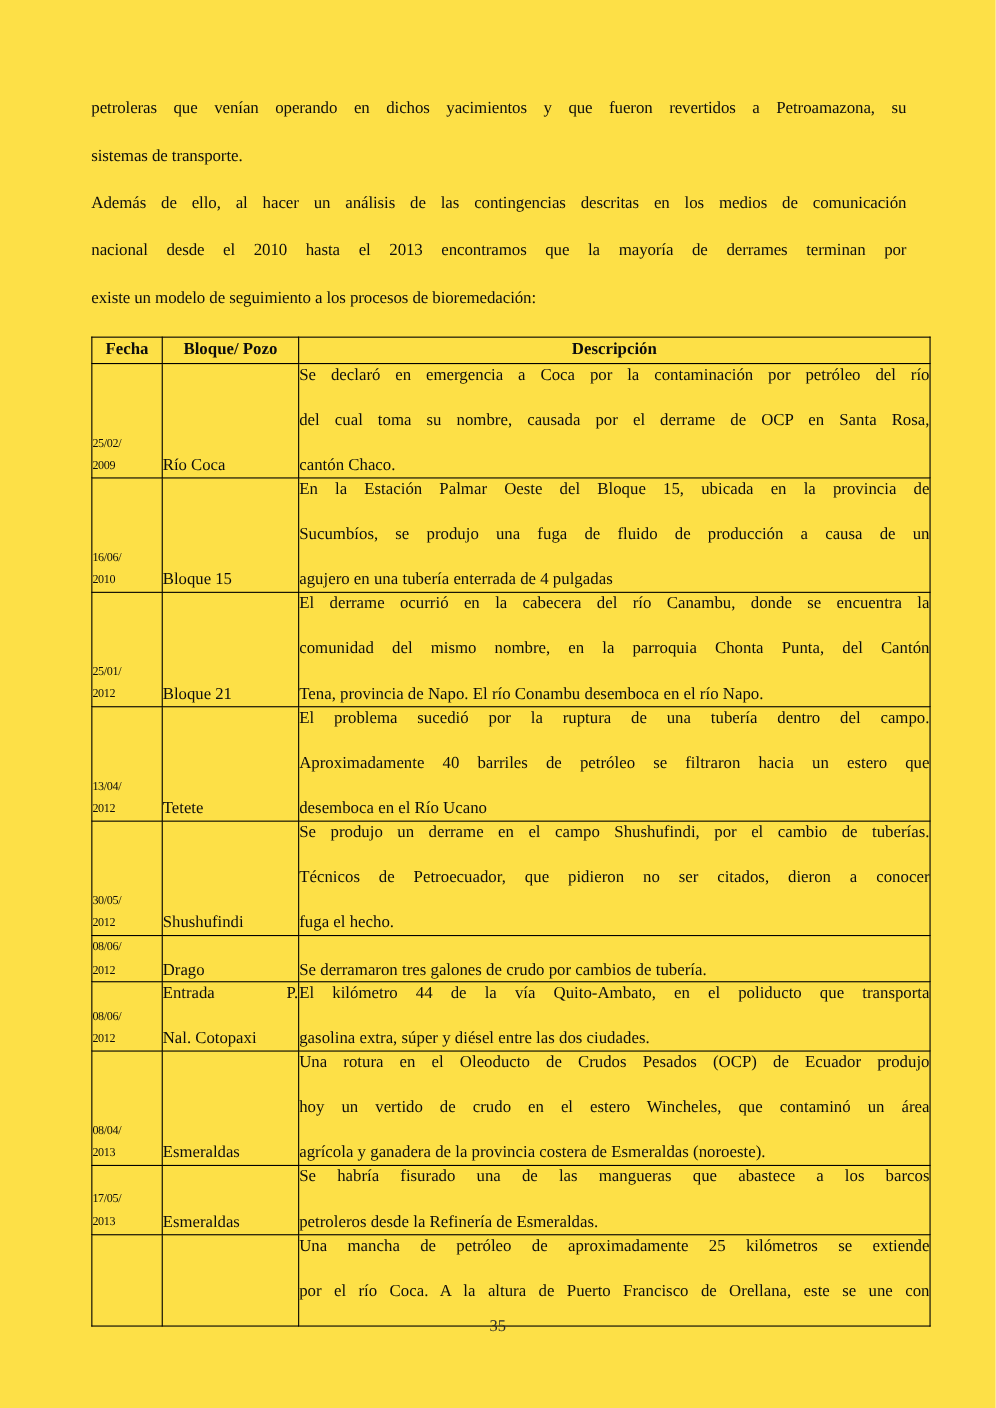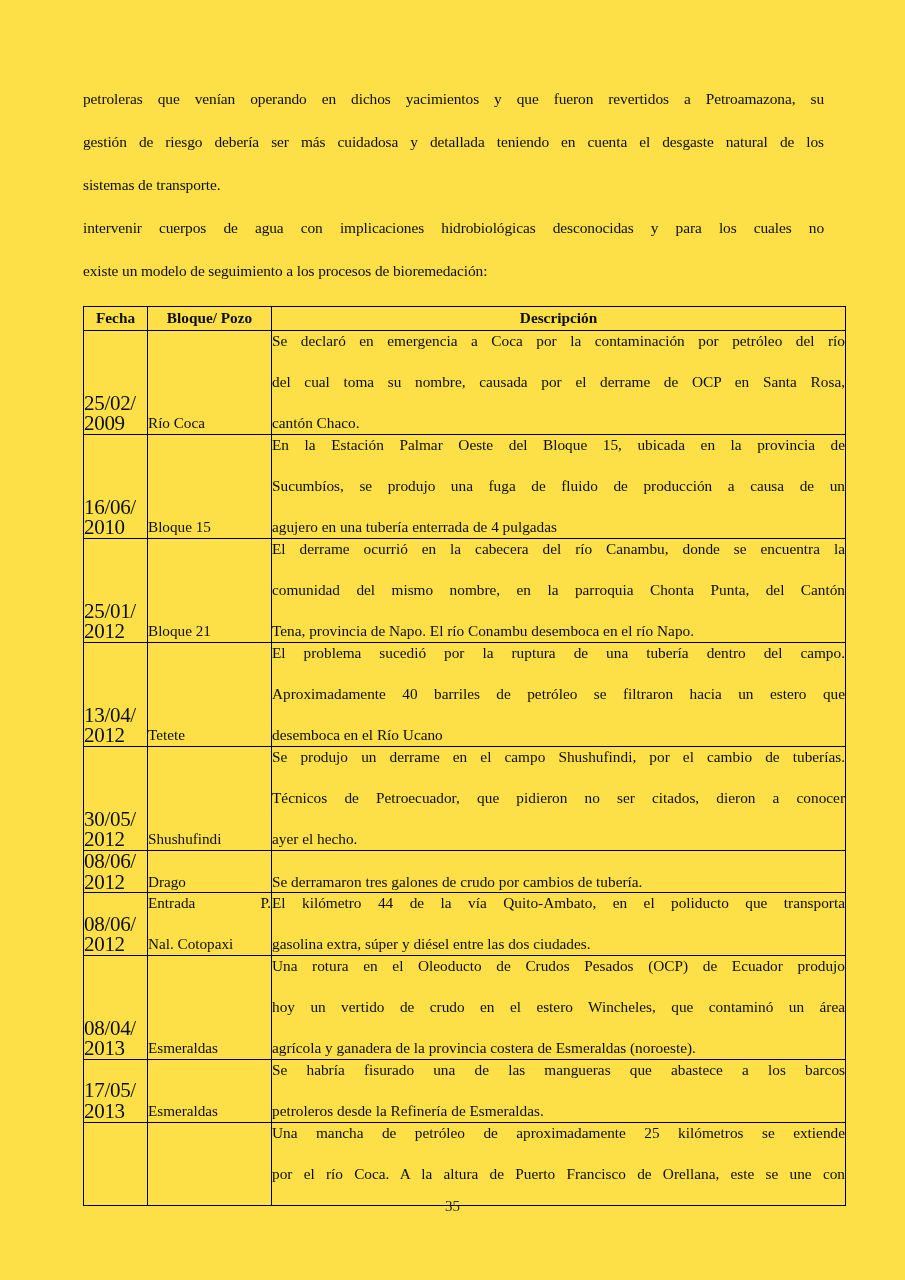--- a/index.html
+++ b/index.html
@@ -67,21 +67,21 @@
     border-width: 1.6px;
     font-size: 15.3px;
   }
   th.col-fecha  { width: 57px; }
   th.col-bloque { width: 117px; }
   th.col-desc   { width: 567px; }
 
   td.c-fecha {
     padding: 0 0 1px 3px;
     white-space: nowrap;
-    font-size: 21px;
+    font-size: 11px;
     letter-spacing: -0.3px;
   }
   td.c-fecha .d1, td.c-fecha .d2 { display: block; line-height: 20.6px; }
   td.c-bloque {
     padding: 0 2px 1px 5px;
     font-size: 15.2px;
     text-align: justify;
     text-justify: inter-word;
   }
   td.c-bloque .b-line { display: block; line-height: 20.6px; }
@@ -108,25 +108,25 @@
   }
 </style>
 </head>
 <body>
 
 <div class="page">
   <div class="content">
 
     <p class="para" id="para-1">
         <span style="display: block; text-align: justify;">petroleras que venían operando en dichos yacimientos y que fueron revertidos a Petroamazona, su<span style="display: inline-block; width: 100%;"></span></span>
-        <span style="display: block; text-align: justify;">gestión de riesgo debería ser más cuidadosa y detallada teniendo en cuenta el desgaste natural de los<span style="display: inline-block; width: 100%;"></span></span>
         <span style="display: block; text-align: justify;">sistemas de transporte.</span>
       </p>
     <p class="para second" id="para-2">
-        <span style="display: block; text-align: justify;">intervenir cuerpos de agua con implicaciones hidrobiológicas desconocidas y para los cuales no<span style="display: inline-block; width: 100%;"></span></span>
+        <span style="display: block; text-align: justify;">Además de ello, al hacer un análisis de las contingencias descritas en los medios de comunicación<span style="display: inline-block; width: 100%;"></span></span>
+        <span style="display: block; text-align: justify;">nacional  desde el 2010 hasta el 2013 encontramos que la mayoría de derrames terminan  por<span style="display: inline-block; width: 100%;"></span></span>
         <span style="display: block; text-align: justify;">existe un modelo de seguimiento a los procesos de bioremedación:</span>
       </p>
 
     <div class="tbl-wrap">
       <table class="derrames">
         <thead>
           <tr>
             <th class="col-fecha">Fecha</th>
             <th class="col-bloque">Bloque/ Pozo</th>
             <th class="col-desc">Descripción</th>
@@ -193,21 +193,21 @@
               <td class="c-fecha" style="vertical-align: bottom;">
                 <span class="d1">30/05/</span>
                 <span class="d2">2012</span>
               </td>
               <td class="c-bloque" style="vertical-align: bottom;">
                 <span class="b-line">Shushufindi</span>
               </td>
               <td class="c-desc">
                 <span class="dl" style="text-align: justify;">Se produjo un derrame en el campo Shushufindi, por el cambio de tuberías.<span style="display: inline-block; width: 100%;"></span></span>
                 <span class="dl" style="text-align: justify;">Técnicos de Petroecuador, que pidieron no ser citados, dieron a conocer<span style="display: inline-block; width: 100%;"></span></span>
-                <span class="dl">ayer el hecho.</span>
+                <span class="dl">fuga el hecho.</span>
               </td>
             </tr>
             <tr>
               <td class="c-fecha" style="vertical-align: bottom;">
                 <span class="d1">08/06/</span>
                 <span class="d2">2012</span>
               </td>
               <td class="c-bloque" style="vertical-align: bottom;">
                 <span class="b-line">Drago</span>
               </td>

